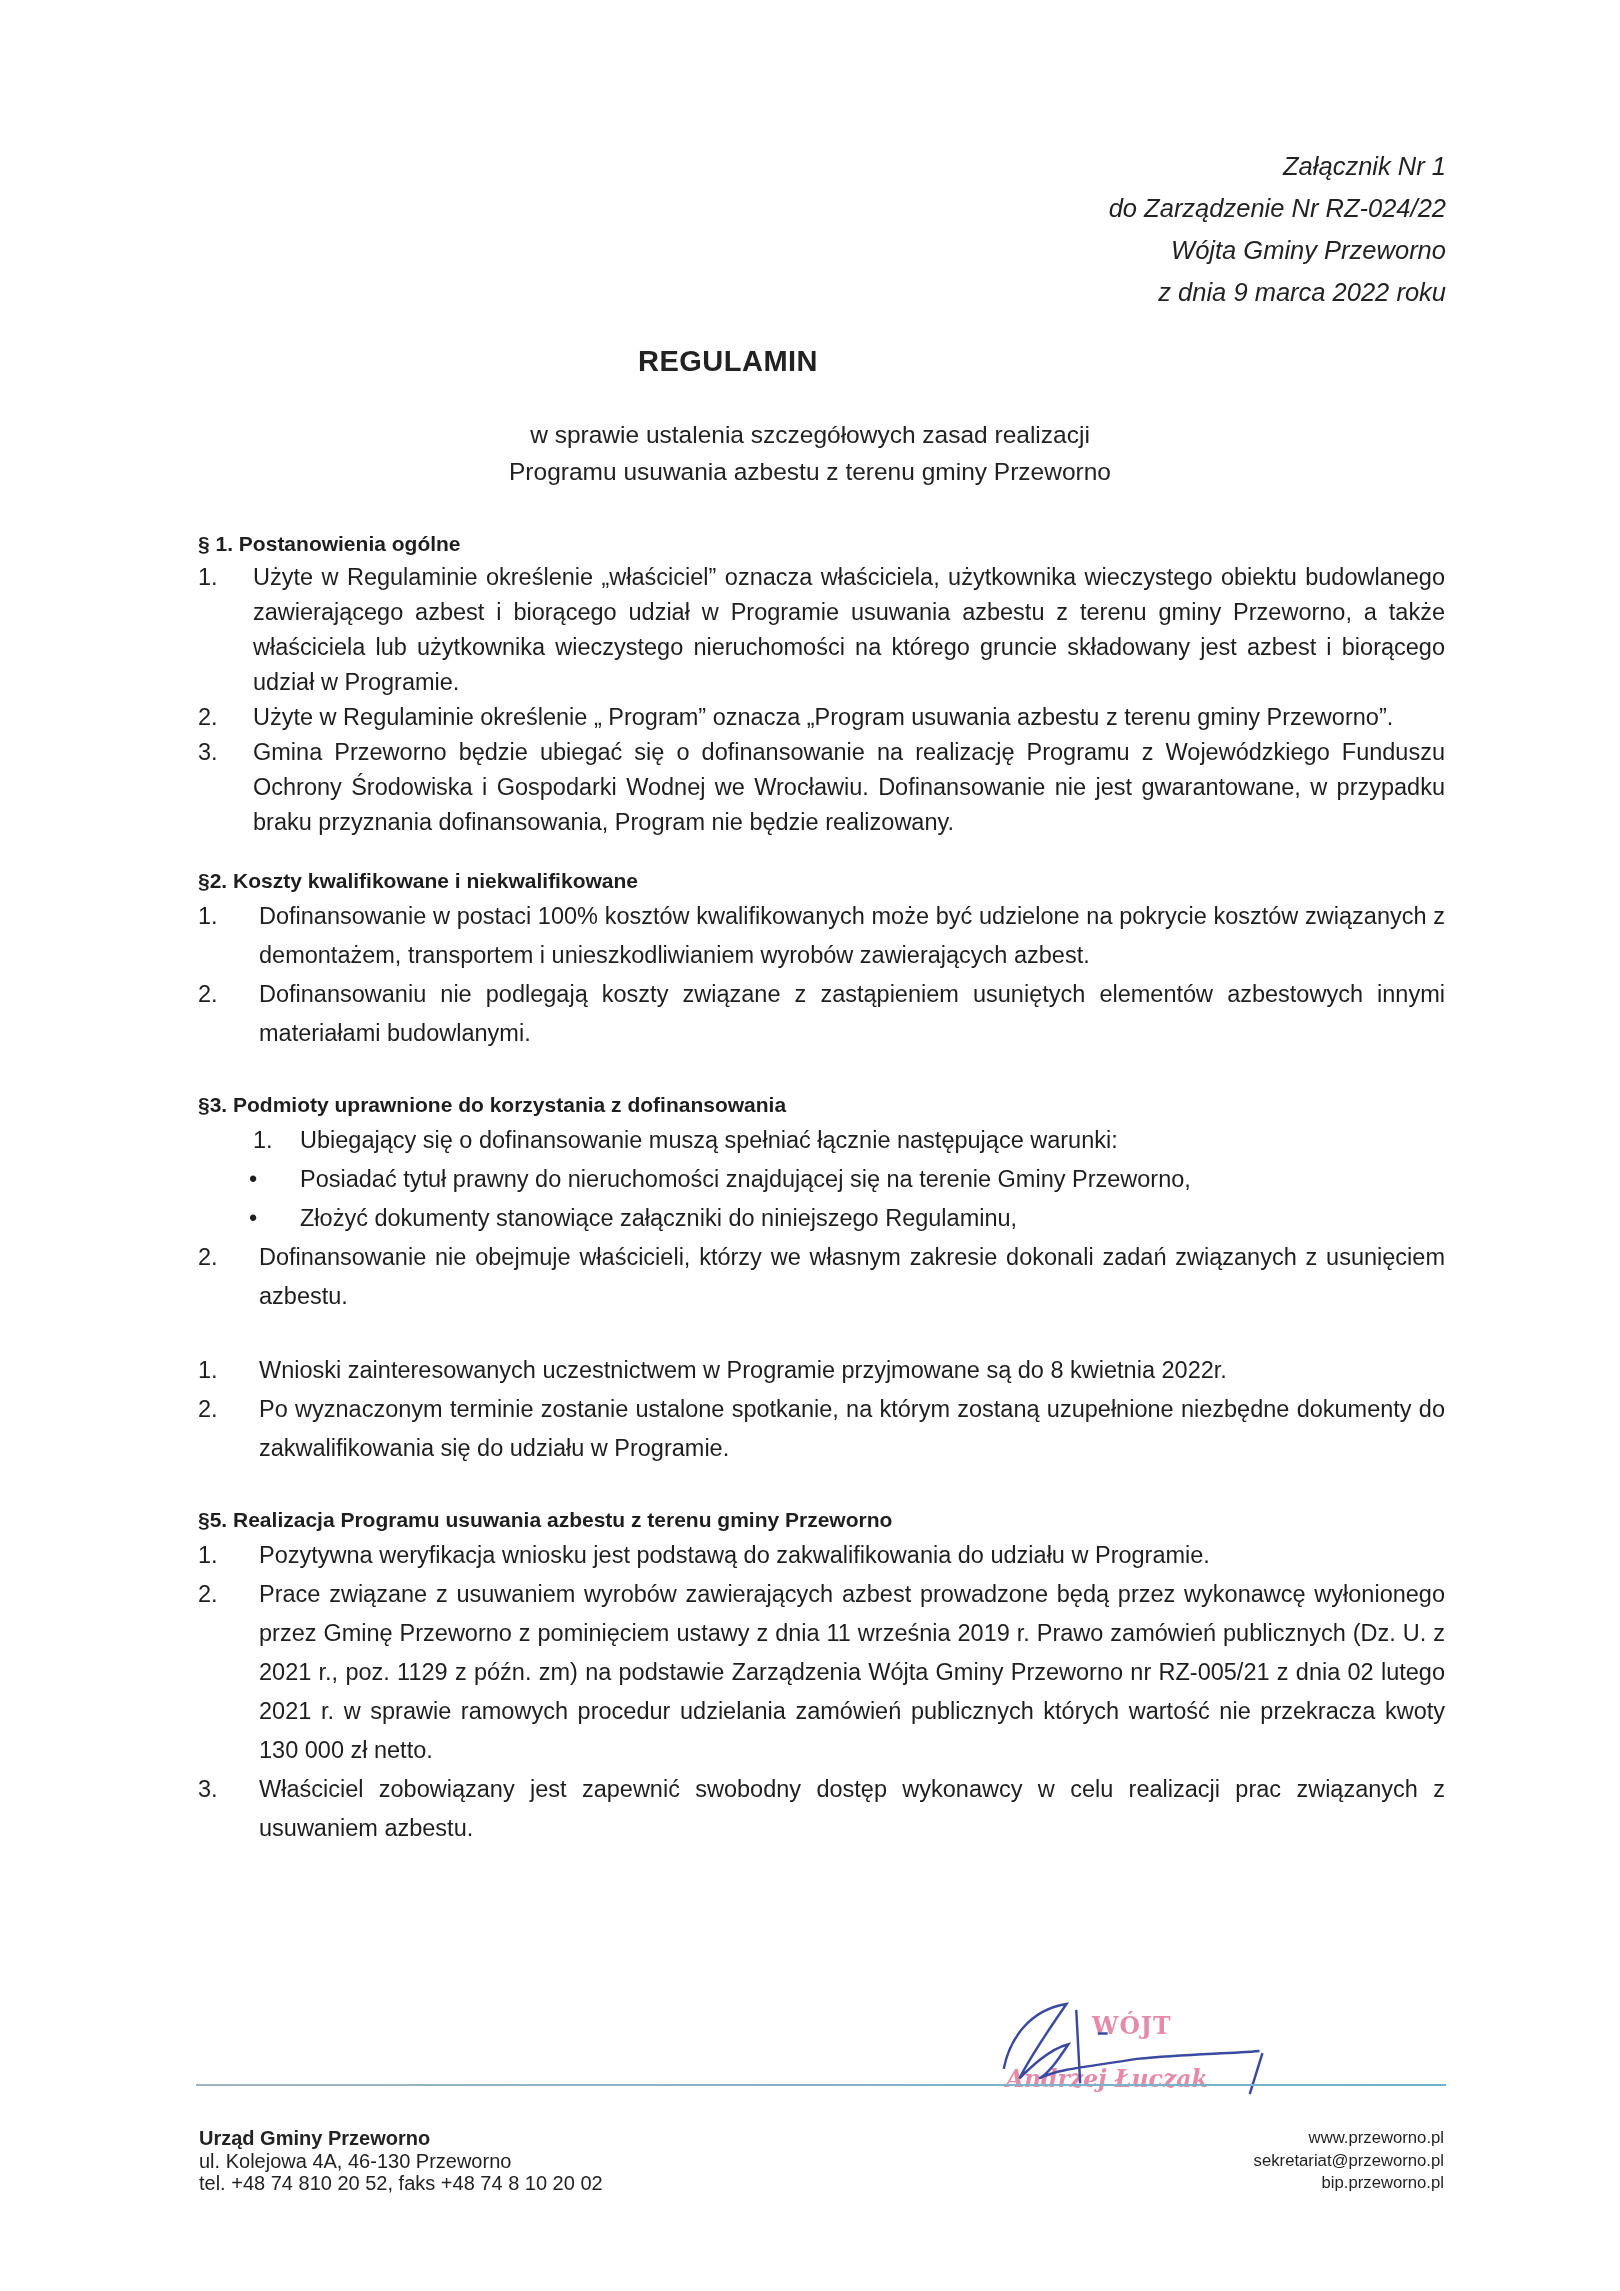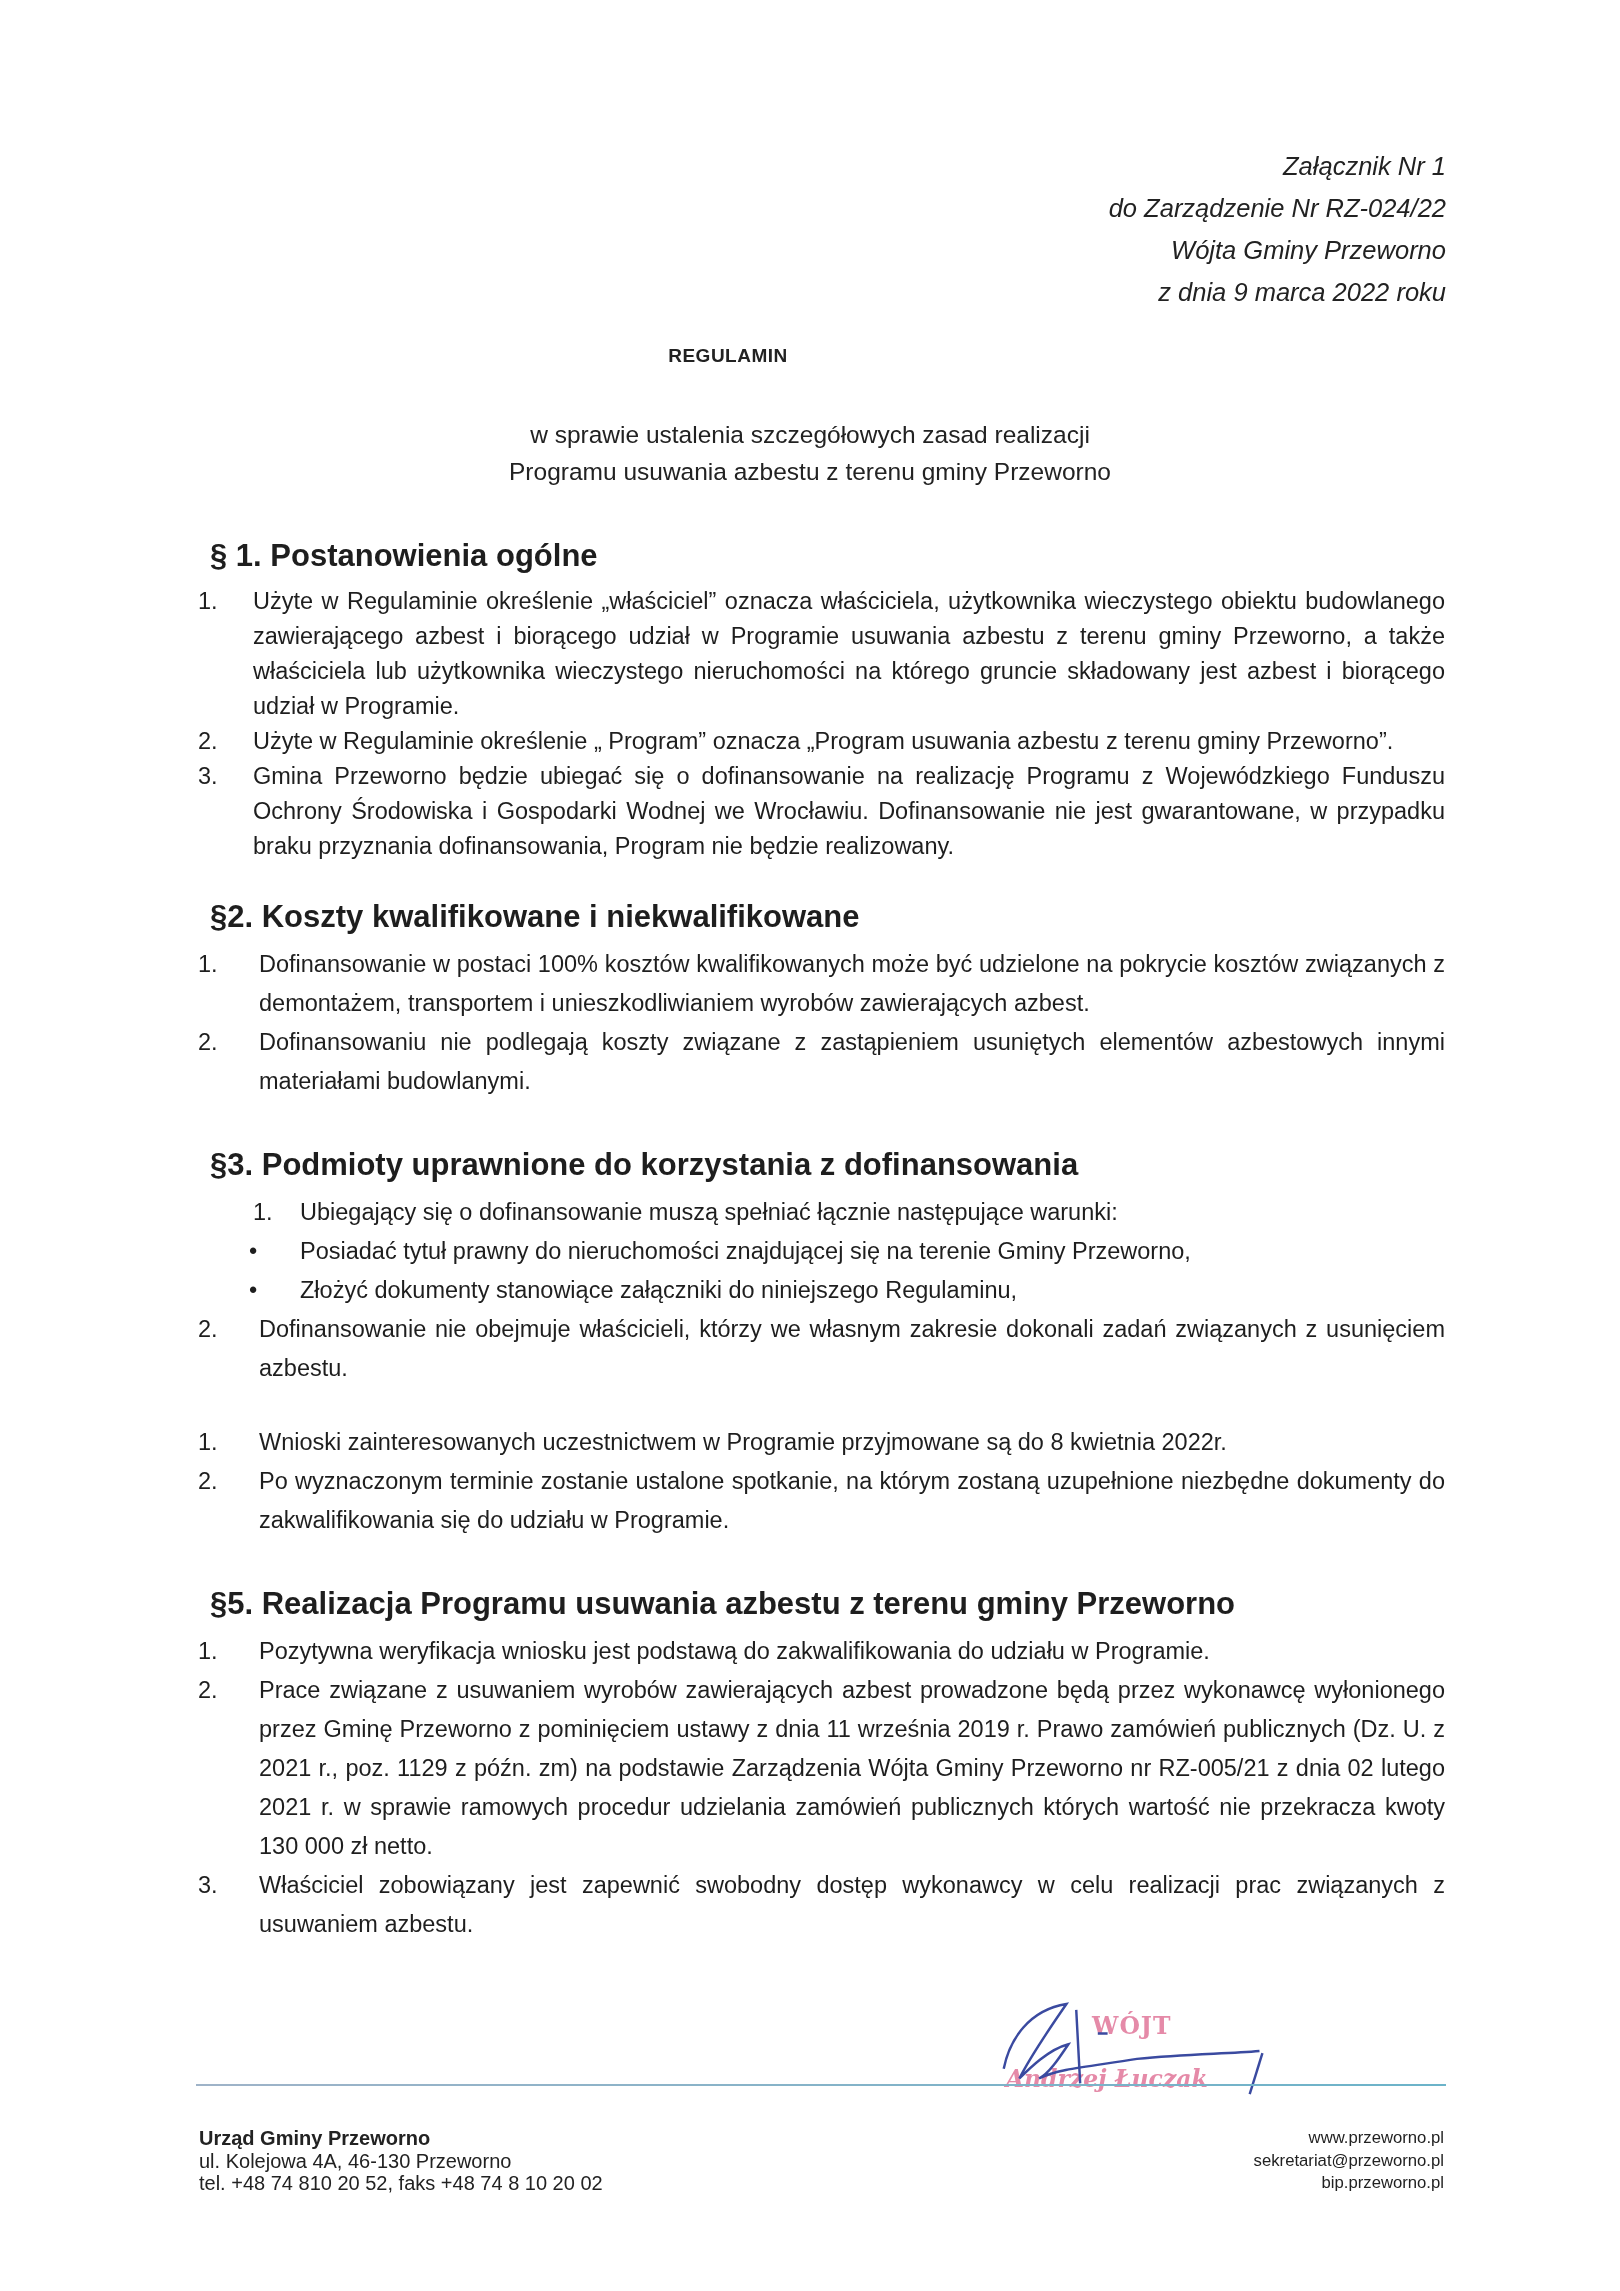--- a/index.html
+++ b/index.html
@@ -2,25 +2,25 @@
 <html><head>
 <meta charset="utf-8">
 <style>
   html, body { margin: 0; padding: 0; background: #ffffff; }
   body { width: 1620px; height: 2292px; position: relative; overflow: hidden;
          font-family: "Liberation Sans", "DejaVu Sans", sans-serif; color: #1a1a1a; }
   .page { position: absolute; left: 0; top: 0; width: 1620px; height: 2292px; border-radius: 30px; }
   .attach { position: absolute; right: 174px; top: 145px; text-align: right;
             font-style: italic; font-size: 25.5px; line-height: 42px; color: #222; }
   .title { position: absolute; left: 0; width: 1456px; top: 345px; text-align: center;
-           font-weight: bold; font-size: 19px; letter-spacing: 0.5px; color: #222; }
+           font-weight: bold; font-size: 29px; letter-spacing: 0.5px; color: #222; }
   .subtitle { position: absolute; left: 0; width: 1620px; top: 416px; text-align: center;
               font-size: 24.5px; line-height: 37px; color: #222; }
   .content { position: absolute; left: 198px; width: 1247px; top: 527px; font-size: 23.5px; color: #1e1e1e; }
-  .sec-h { font-weight: bold; font-size: 31px; margin: 12px; line-height: 33px; }
+  .sec-h { font-weight: bold; font-size: 21px; margin: 0; line-height: 33px; }
   .item { display: flex; line-height: 35px; }
   .item .n { width: 55px; flex: 0 0 55px; }
   .item .t { flex: 1; text-align: justify; }
   .item.wide { line-height: 39px; }
   .item.wide .n { width: 61px; flex: 0 0 61px; }
   .sub-item { display: flex; line-height: 39px; padding-left: 55px; }
   .sub-item .n { width: 47px; flex: 0 0 47px; }
   .bullet { display: flex; line-height: 39px; padding-left: 51px; }
   .bullet .b { width: 51px; flex: 0 0 51px; }
   .gap { height: 23.5px; }

